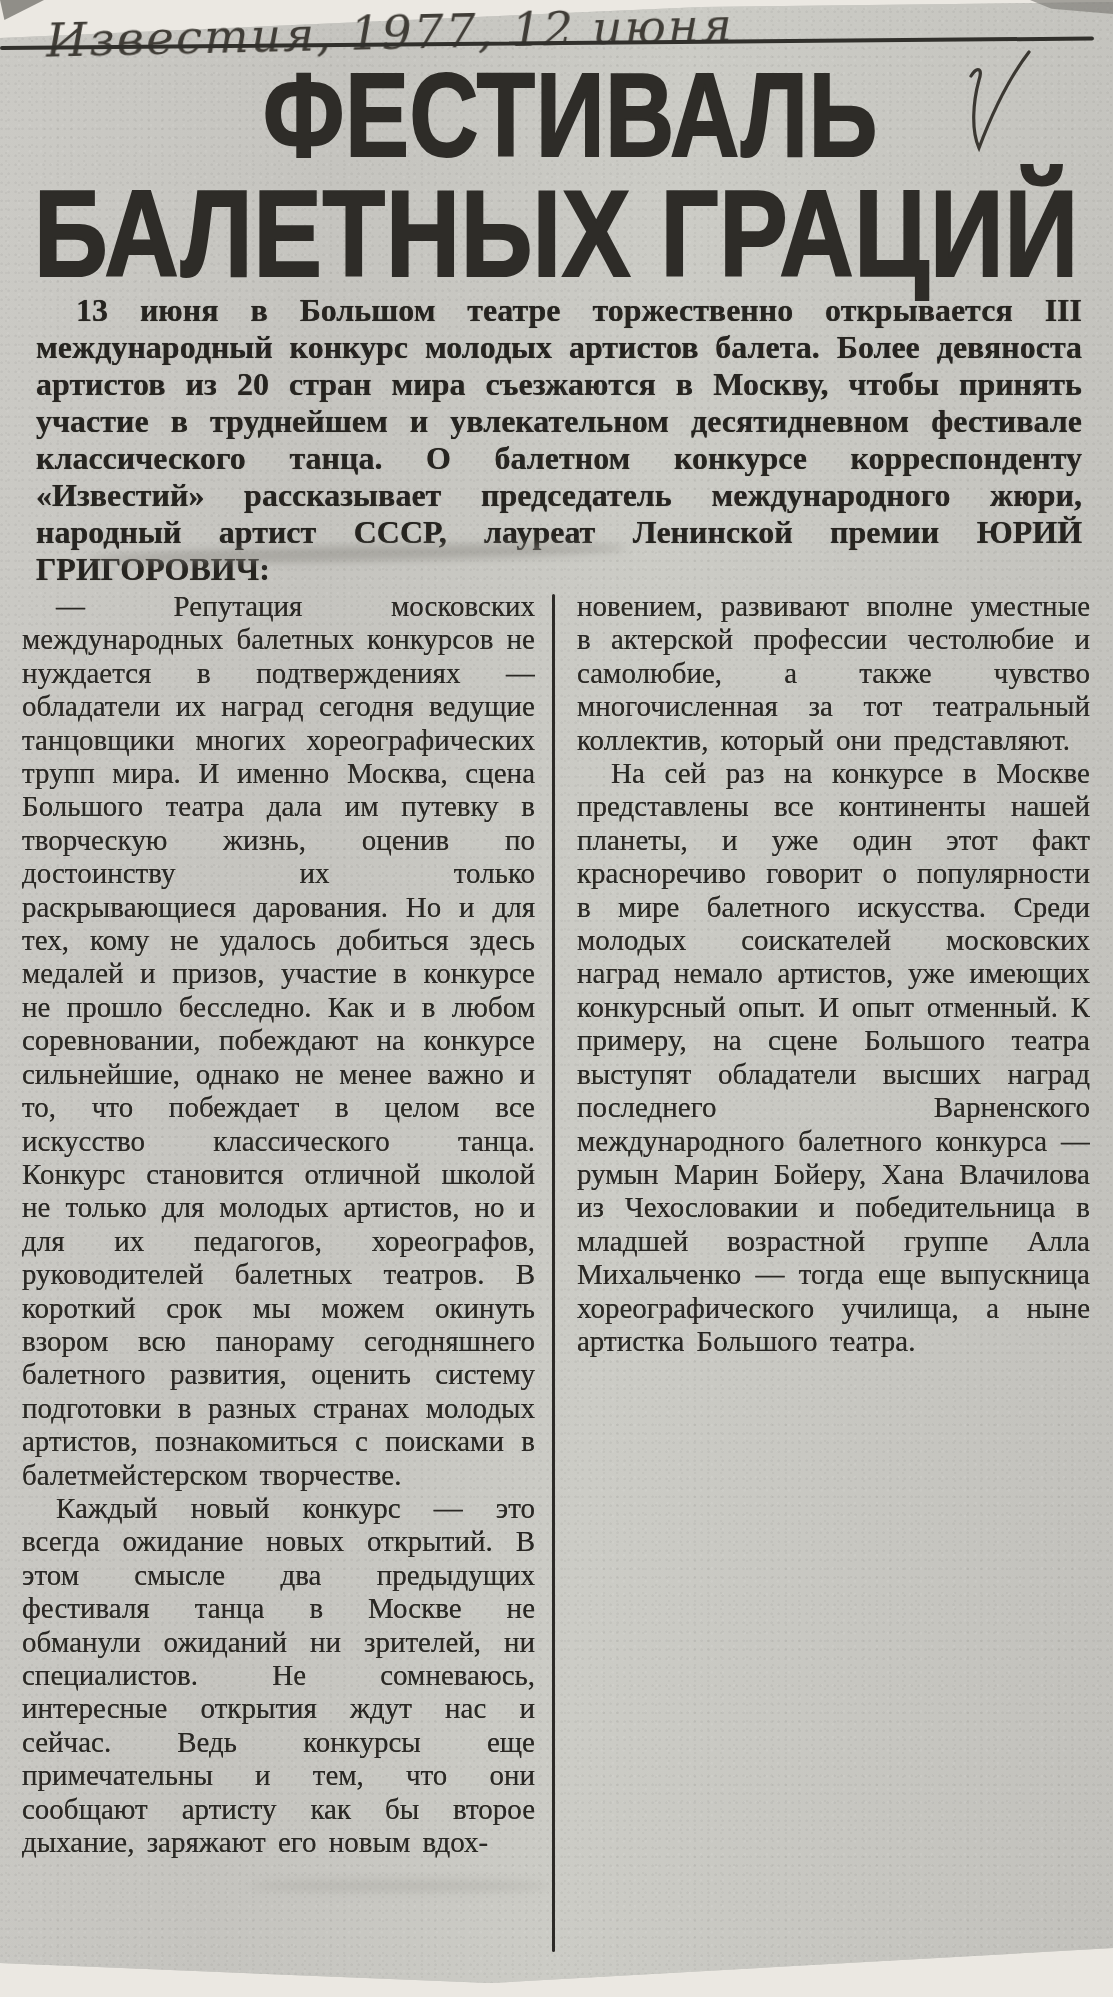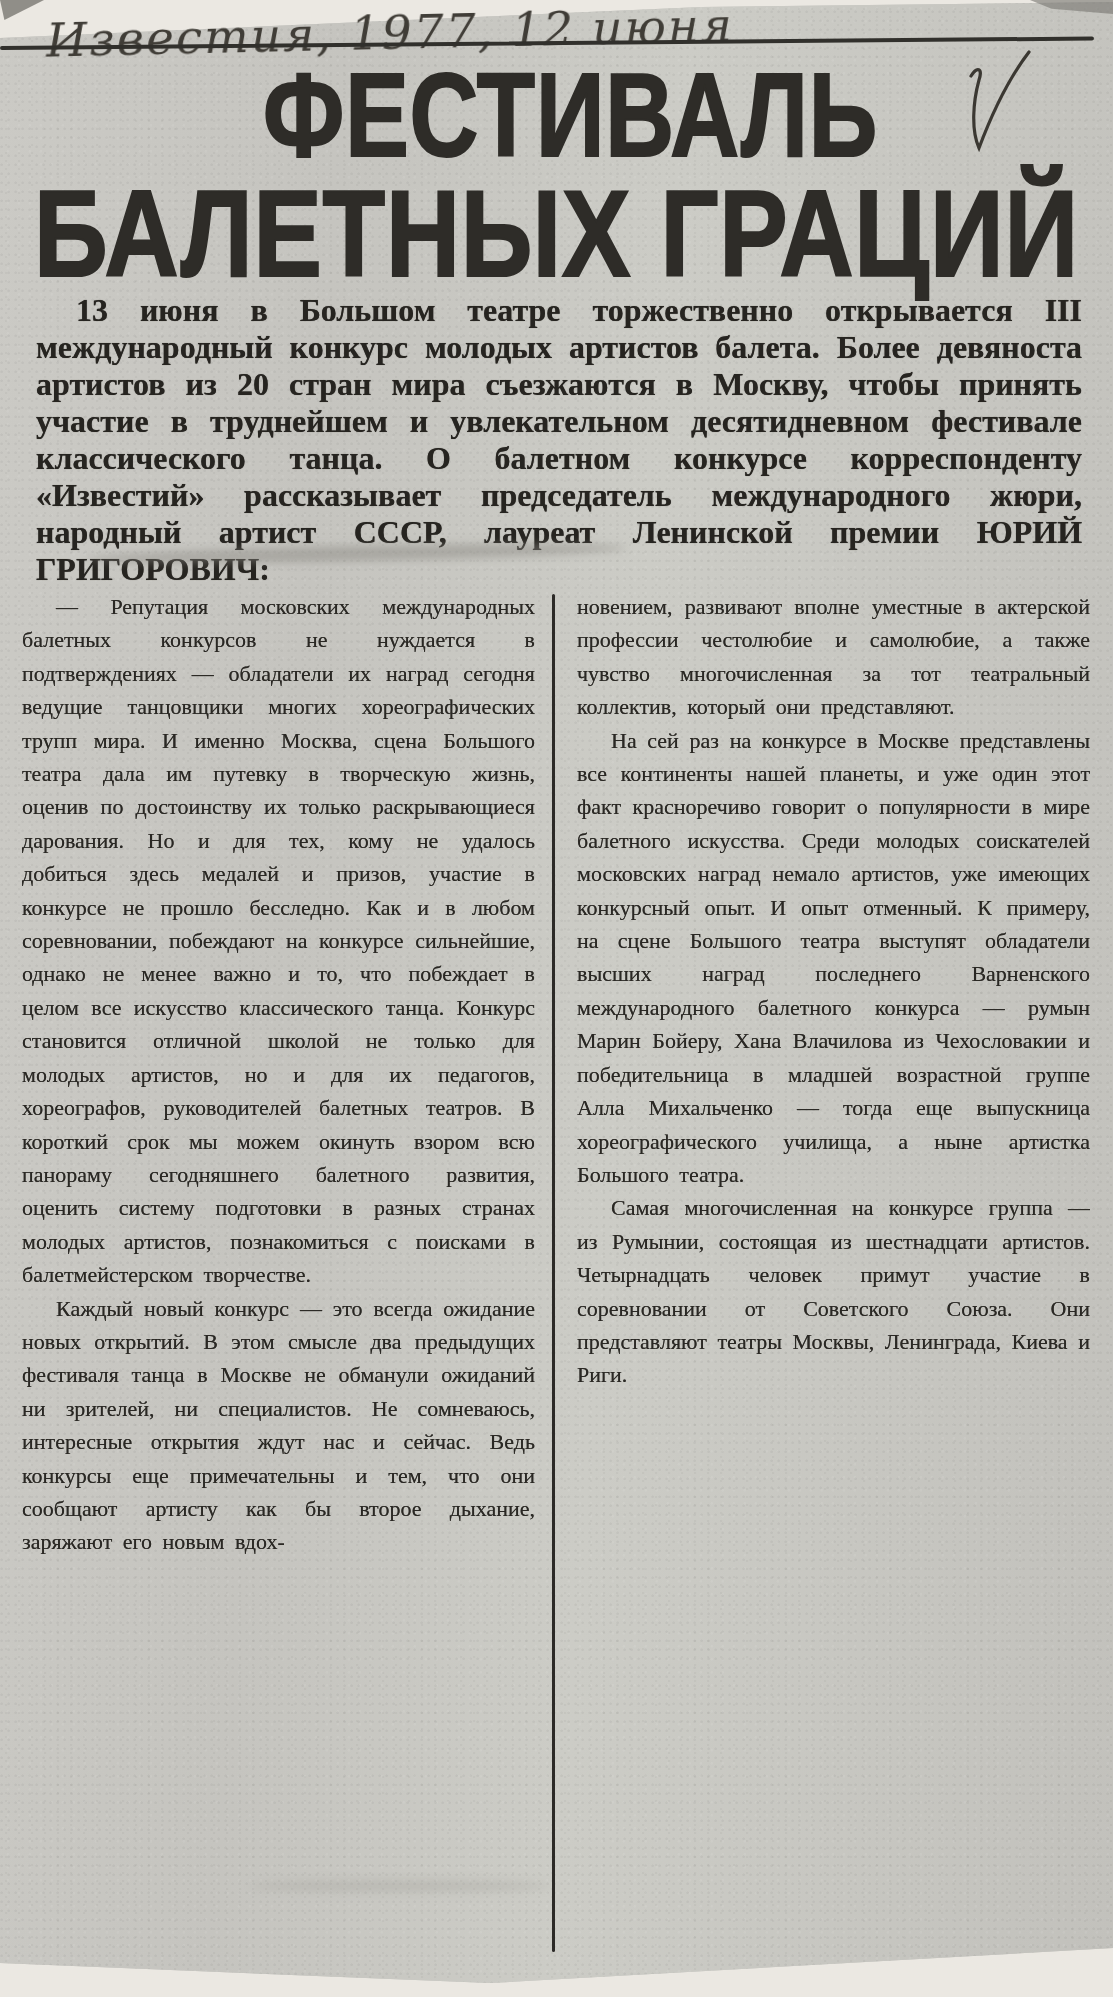--- a/index.html
+++ b/index.html
@@ -64,21 +64,21 @@
     font-size:32px;line-height:37px;font-weight:bold;
     text-align:justify;word-spacing:6px;color:#262420;
     text-shadow:0 0 .7px rgba(28,26,22,.75);
     overflow:hidden;
   }
   .lede p{margin:0;text-indent:40px;}
   .lede .speaker{text-transform:uppercase;}
   
   .col{
     position:absolute;top:590px;width:513px;height:1366px;overflow:hidden;
-    font-size:22px;line-height:33.4px;text-align:justify;
+    font-size:29px;line-height:33.4px;text-align:justify;
     word-spacing:5px;color:#2a2824;hyphens:auto;
     text-shadow:0 0 .6px rgba(30,28,24,.7);
   }
   .col p{margin:0;text-indent:34px;}
   .col p.cont{text-indent:0;}
   .col-left{left:22px;}
   .col-right{left:577px;}
   .divider{
     position:absolute;left:552px;top:594px;width:3px;height:1358px;
     background:#2c2a27;border-radius:2px;
@@ -119,14 +119,13 @@
 <div class="col col-left">
   <p>— Репутация московских международных балетных конкурсов не нуждается в подтверждениях — обладатели их наград сегодня ведущие танцовщики многих хореографических трупп мира. И именно Москва, сцена Большого театра дала им путевку в творческую жизнь, оценив по достоинству их только раскрывающиеся дарования. Но и для тех, кому не удалось добиться здесь медалей и призов, участие в конкурсе не прошло бесследно. Как и в любом соревновании, побеждают на конкурсе сильнейшие, однако не менее важно и то, что побеждает в целом все искусство классического танца. Конкурс становится отличной школой не только для молодых артистов, но и для их педагогов, хореографов, руководителей балетных театров. В короткий срок мы можем окинуть взором всю панораму сегодняшнего балетного развития, оценить систему подготовки в разных странах молодых артистов, познакомиться с поисками в балетмейстерском творчестве.</p>
   <p>Каждый новый конкурс — это всегда ожидание новых открытий. В этом смысле два предыдущих фестиваля танца в Москве не обманули ожиданий ни зрителей, ни специалистов. Не сомневаюсь, интересные открытия ждут нас и сейчас. Ведь конкурсы еще примечательны и тем, что они сообщают артисту как бы второе дыхание, заряжают его новым вдох-</p>
 </div>
 
 <div class="divider"></div>
 
 <div class="col col-right">
   <p class="cont">новением, развивают вполне уместные в актерской профессии честолюбие и самолюбие, а также чувство многочисленная за тот театральный коллектив, который они представляют.</p>
   <p>На сей раз на конкурсе в Москве представлены все континенты нашей планеты, и уже один этот факт красноречиво говорит о популярности в мире балетного искусства. Среди молодых соискателей московских наград немало артистов, уже имеющих конкурсный опыт. И опыт отменный. К примеру, на сцене Большого театра выступят обладатели высших наград последнего Варненского международного балетного конкурса — румын Марин Бойеру, Хана Влачилова из Чехословакии и победительница в младшей возрастной группе Алла Михальченко — тогда еще выпускница хореографического училища, а ныне артистка Большого театра.</p>
-  <p>Самая многочисленная на конкурсе группа — из Румынии, состоящая из шестнадцати артистов. Четырнадцать человек примут участие в соревновании от Советского Союза. Они представляют театры Москвы, Ленинграда, Киева и Риги.</p>
 </div>
 
 </body></html>

